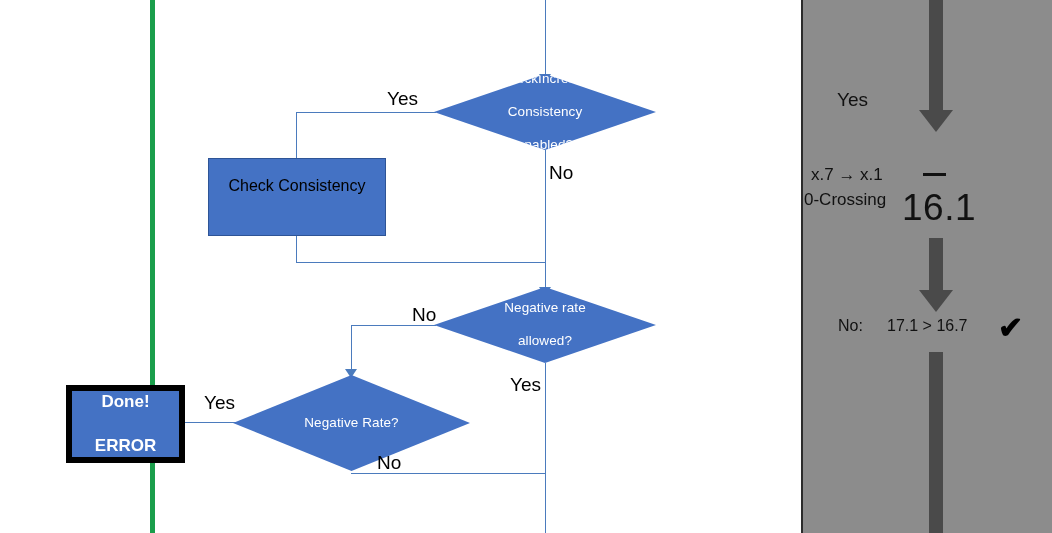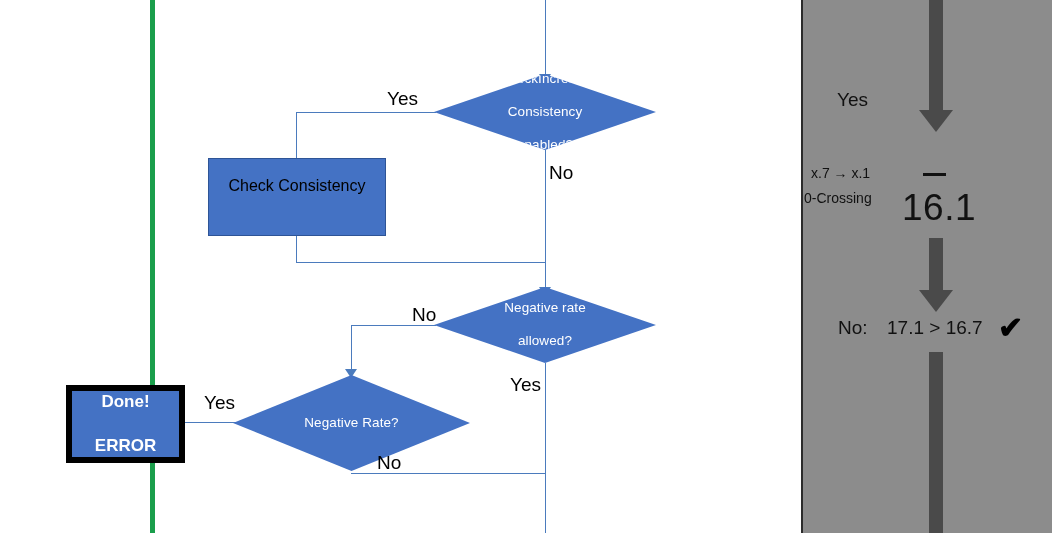--- a/index.html
+++ b/index.html
@@ -136,28 +136,28 @@
     border-left: 17px solid transparent;
     border-right: 17px solid transparent;
     border-top: 22px solid #4a4a4a;
   }
   .panel-text {
     position: absolute;
     color: #111111;
     white-space: nowrap;
   }
   .p-yes { font-size: 19px; }
-  .p-small { font-size: 14px; }
+  .p-small { font-size: 17px; }
   .p-big { font-size: 37px; letter-spacing: .5px; }
   .strike6 {
     position: absolute;
     background: #111111;
     height: 2.5px;
   }
-  .p-row { font-size: 19px; }
+  .p-row { font-size: 16px; }
   .check-mark {
     position: absolute;
     font-size: 30px;
     color: #000000;
     font-weight: bold;
     line-height: 1;
   }
 </style>
 </head>
 <body>

